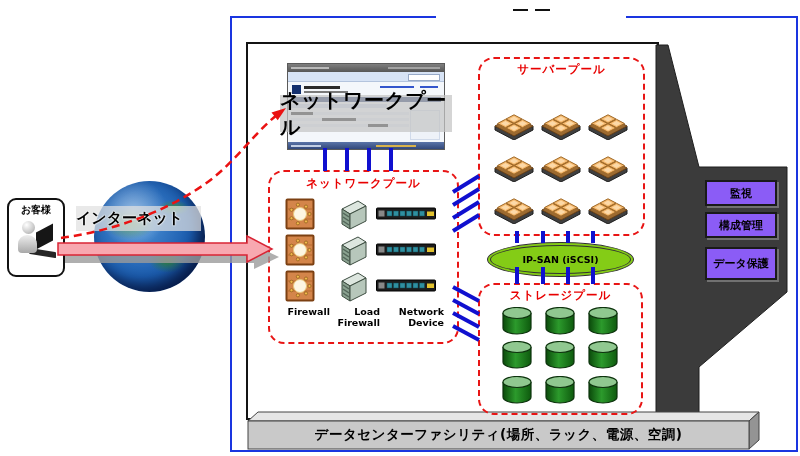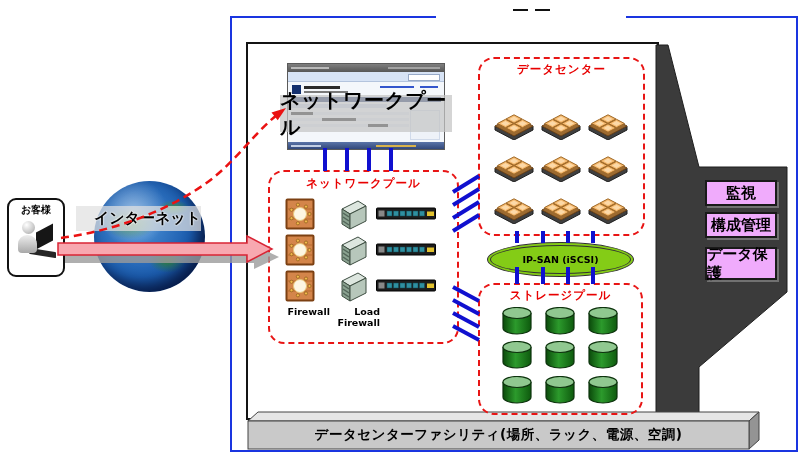--- a/index.html
+++ b/index.html
@@ -18,22 +18,22 @@
   
   .inner-panel{left:246px;top:42px;width:409px;height:374px;background:#fff;border:2px solid #141414;}
 
   .layer-svg{left:0;top:0;width:800px;height:456px;pointer-events:none;} .z10{z-index:10;}
 
   
   .facility-label{left:248px;top:421px;width:501px;height:27px;z-index:2;
     display:flex;align-items:center;justify-content:center;font-weight:bold;font-size:13.5px;letter-spacing:.5px;}
 
   
-  .mgmt-box{left:705px;width:68px;background:#f0abfc;border:2px solid #1a1a1a;z-index:2;
-    display:flex;align-items:center;justify-content:center;font-weight:bold;font-size:15px;
+  .mgmt-box{left:705px;width:68px;background:#8b5cf6;border:2px solid #1a1a1a;z-index:2;
+    display:flex;align-items:center;justify-content:center;font-weight:bold;font-size:11px;
     box-shadow:2px 2px 0 rgba(255,255,255,.28);}
   .mgmt-1{top:180px;height:22px;}
   .mgmt-2{top:212px;height:22px;}
   .mgmt-3{top:247px;height:29px;}
 
   
   .customer-box{left:7px;top:198px;width:54px;height:75px;background:#fff;border:2px solid #111;border-radius:9px;z-index:2;}
   .customer-label{position:absolute;left:0;top:3px;width:100%;text-align:center;font-weight:bold;font-size:10px;}
   .p-head{position:absolute;left:13px;top:21px;width:13px;height:13px;border-radius:50%;
     background:radial-gradient(circle at 35% 30%,#fff,#c9c9c9 60%,#979797);}
@@ -45,21 +45,21 @@
   
   .globe{left:94px;top:181px;width:111px;height:111px;border-radius:50%;z-index:1;
     background:
       radial-gradient(circle at 35% 28%, rgba(255,255,255,.45), rgba(255,255,255,0) 32%),
       radial-gradient(ellipse 42px 26px at 32% 38%, #2e7c3a, rgba(0,0,0,0) 62%),
       radial-gradient(ellipse 30px 19px at 66% 72%, #2e7c3a, rgba(0,0,0,0) 62%),
       radial-gradient(ellipse 26px 13px at 72% 24%, #3f8d4a, rgba(0,0,0,0) 60%),
       radial-gradient(circle at 40% 40%, #4f94d8, #1b5cae 55%, #0a2c66 85%, #05183f);
     box-shadow:inset -6px -8px 14px rgba(0,0,30,.55);}
   .internet-band{left:76px;top:206px;width:125px;height:25px;background:rgba(224,224,224,.72);z-index:2;
-    display:flex;align-items:center;justify-content:flex-end;font-weight:bold;font-size:15px;
+    display:flex;align-items:center;justify-content:flex-start;font-weight:bold;font-size:15px;
     text-shadow:0 0 2px #fff,0 0 2px #fff;}
 
   
   .portal-window{left:287px;top:63px;width:156px;height:85px;z-index:2;border:1px solid #5a5a5a;background:#f4f7fb;}
   .pw-titlebar{position:absolute;left:0;top:0;width:100%;height:8px;background:linear-gradient(#7f7f7f,#565656);}
   .pw-t1{position:absolute;left:3px;top:3px;width:38px;height:2px;background:#b9b9b9;}
   .pw-t2{position:absolute;right:4px;top:3px;width:52px;height:2px;background:#a2a2a2;}
   .pw-chrome{position:absolute;left:0;top:8px;width:100%;height:9px;background:#d7e3f5;border-bottom:1px solid #b4c4dd;}
   .pw-input{position:absolute;right:4px;top:10px;width:30px;height:5px;background:#fff;border:1px solid #98aac8;}
   .pw-logo{position:absolute;left:4px;top:21px;width:9px;height:9px;background:#14306e;}
@@ -191,24 +191,25 @@
       </svg>
     <svg class="np-icon" style="left:106px;top:71px" width="60" height="13">
         <use href="#ico-nd"></use>
       </svg>
     <svg class="np-icon" style="left:106px;top:107px" width="60" height="13">
         <use href="#ico-nd"></use>
       </svg>
 
     <div class="np-label" style="left:0;top:134px;width:60px">Firewall</div>
     <div class="np-label" style="left:58px;top:134px;width:52px">Load Firewall</div>
+    <div class="np-label" style="left:104px;top:134px;width:70px">Network Device</div>
   </div>
 
   <div class="abs pool server-pool">
-    <div class="pool-title" style="top:3px">データセンター</div>
+    <div class="pool-title" style="top:3px">サーバープール</div>
     <div class="icon-grid server-grid">
       <svg width="40" height="36">
           <use href="#ico-server"></use>
         </svg>
       <svg width="40" height="36">
           <use href="#ico-server"></use>
         </svg>
       <svg width="40" height="36">
           <use href="#ico-server"></use>
         </svg>

